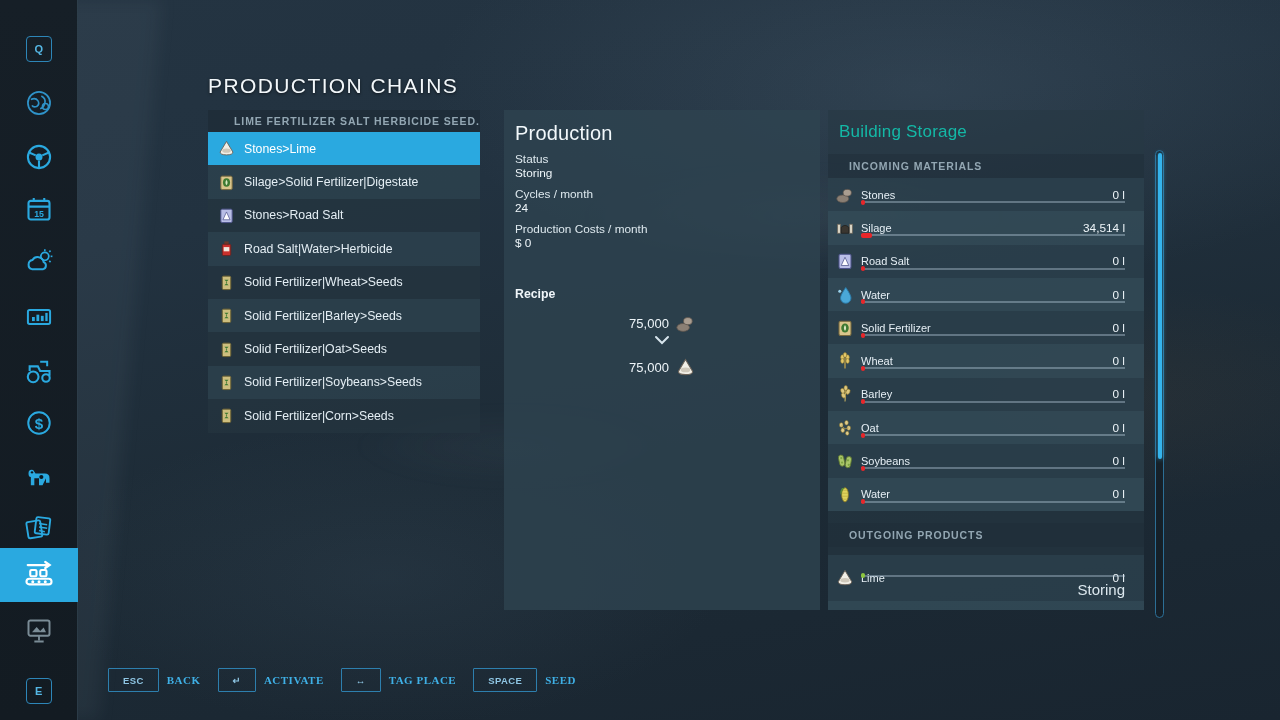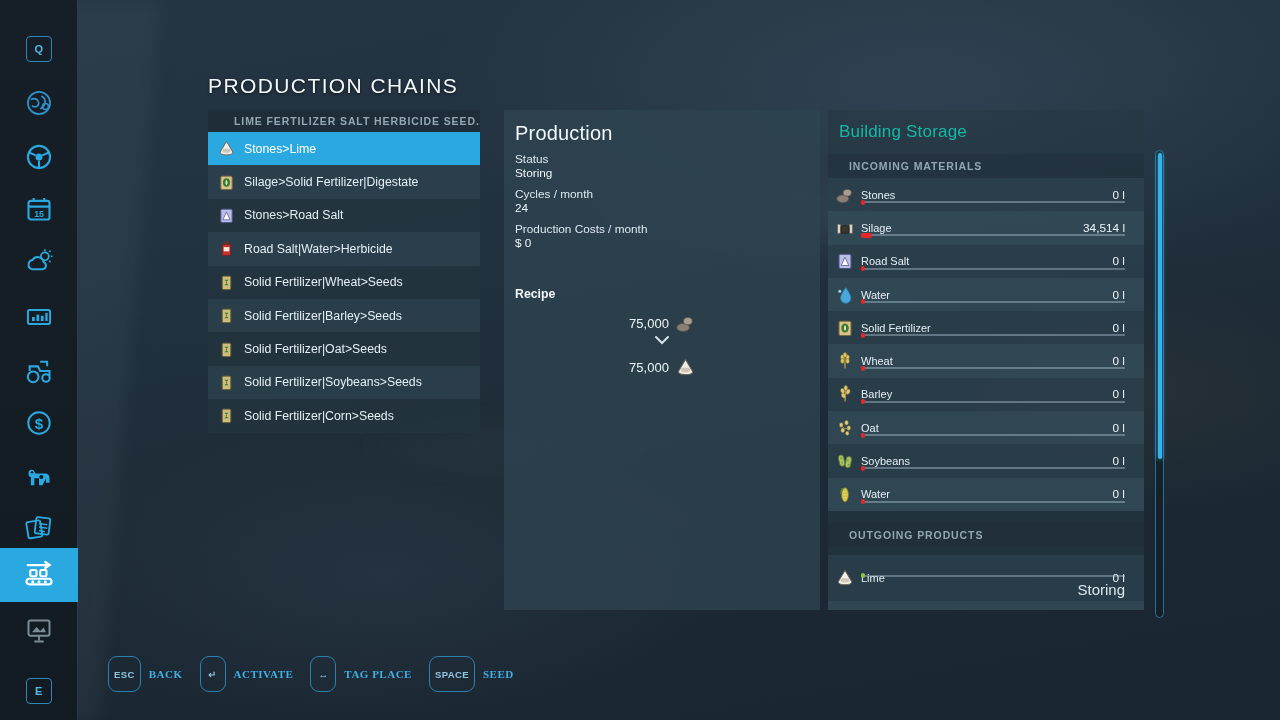--- a/index.html
+++ b/index.html
@@ -158,22 +158,22 @@
     box-shadow:0 0 5px rgba(53,180,236,.8);
   }
 
   
   #helpbar{
     position:absolute; left:108px; bottom:28px;
     display:flex; align-items:center; gap:17px; z-index:6;
   }
   .hb{ display:flex; align-items:center; gap:8px; }
   .hb .k{
-    min-width:26px; height:36px; padding:0 5px;
-    border:1.5px solid #2d7fae; border-radius:9px;
+    min-width:26px; height:24px; padding:0 14px;
+    border:1.5px solid #2d7fae; border-radius:1px;
     display:flex; align-items:center; justify-content:center;
     font-size:9.5px; font-weight:bold; color:#8fc6e4; letter-spacing:.4px;
   }
   .hb .l{
     font-size:11px; font-weight:bold; color:#3fb0e6; letter-spacing:.5px;font-family:Liberation Serif, serif;
   }
 </style>
 </head>
 <body>
 

